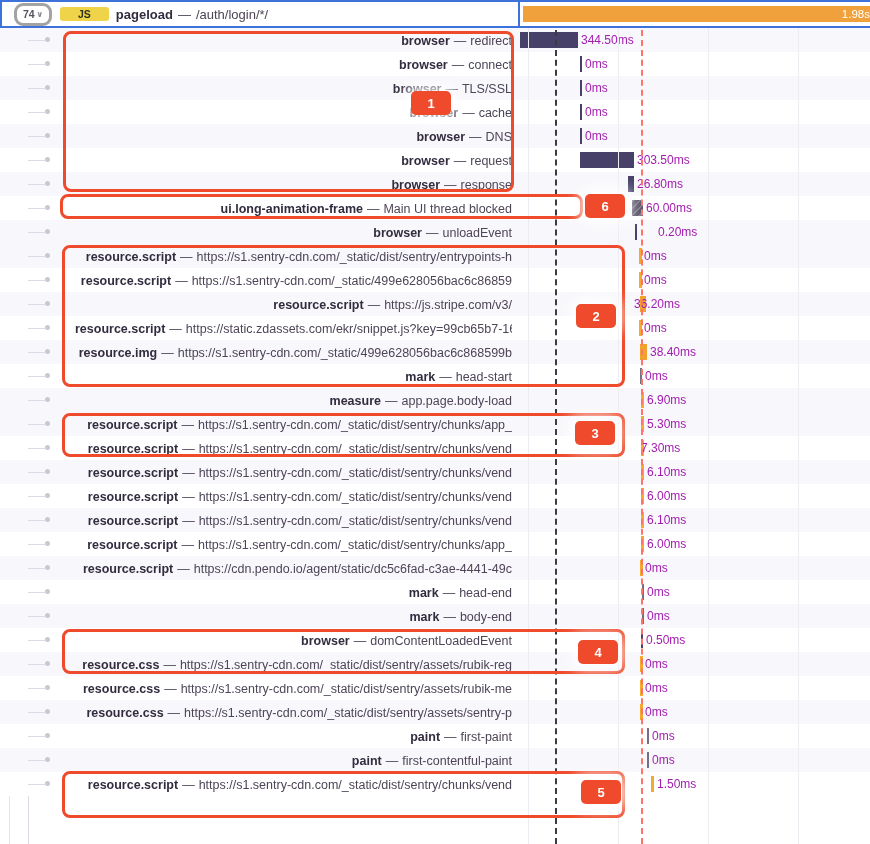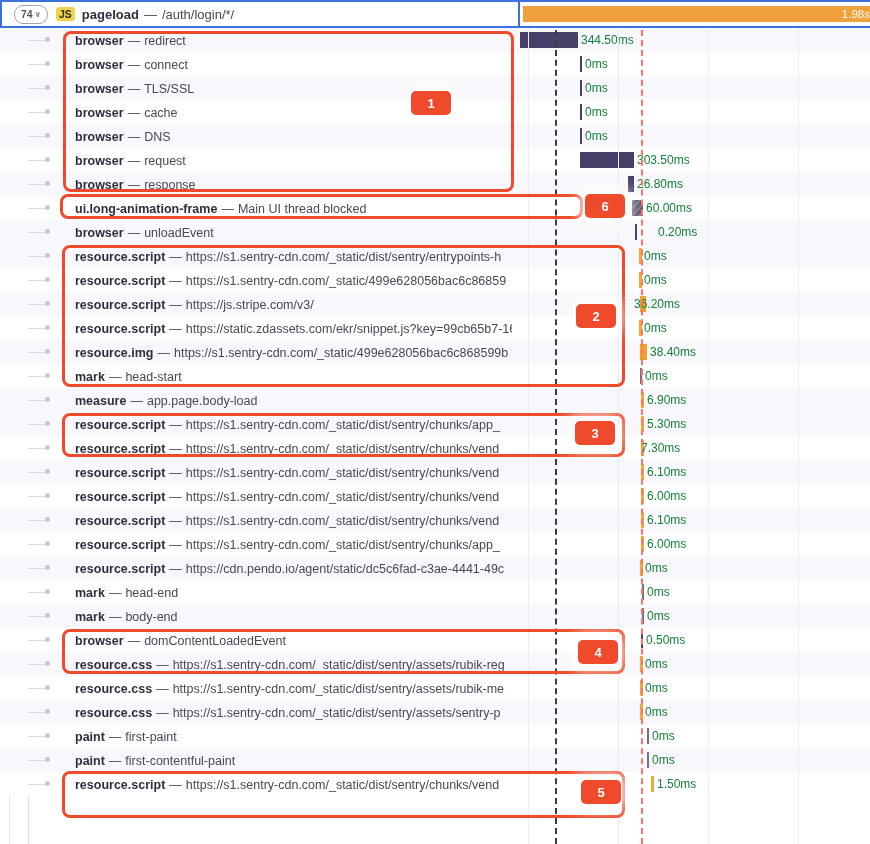--- a/index.html
+++ b/index.html
@@ -15,53 +15,53 @@
   .marker{position:absolute;top:0;bottom:0;}
   .marker.black{width:0;border-left:2px dashed #3c3b44;}
   .marker.red{width:0;border-left:2px dashed #ff7468;}
   
   .header{position:absolute;left:0;top:0;width:870px;height:28px;background:#fff;
           border-top:2px solid #3d72db;border-bottom:2px solid #3d72db;border-left:2px solid #3d72db;
           box-sizing:border-box;z-index:4;}
   .header-name{position:absolute;left:0;top:0;width:518px;height:100%;display:flex;align-items:center;
           border-right:2px solid #3d72db;box-sizing:border-box;background:#fff;}
   .expander{display:inline-flex;align-items:center;justify-content:center;gap:2px;margin-left:12px;
-          min-width:32px;height:17px;border:1px solid #a3a3a3;border-radius:9px;background:#fff;
+          min-width:32px;height:17px;border:3px solid #a3a3a3;border-radius:9px;background:#fff;
           font-size:10.5px;font-weight:bold;color:#57515f;cursor:pointer;}
   .chev{font-size:8px;color:#857f90;}
   .js-badge{display:inline-block;margin-left:8px;background:#efd348;color:#30301f;font-weight:bold;
-          font-size:10.5px;padding:2px 3px;border-radius:3px;line-height:1;}
+          font-size:10.5px;padding:2px 18px;border-radius:3px;line-height:1;}
   .op{font-weight:bold;font-size:13px;margin-left:7px;color:#332c3f;}
   .sep{margin:0 5px;color:#4d4557;font-size:13px;}
   .hdesc{font-size:13px;color:#4d4557;}
   .header-canvas{position:absolute;left:518px;top:0;width:352px;height:100%;}
   .header-bar{position:absolute;left:3px;right:0;top:4px;bottom:4px;background:#f1a13b;
           display:flex;align-items:center;justify-content:flex-end;}
   .header-bar span{color:#fff;font-size:11.5px;padding-right:2px;}
   
-  .rows{position:absolute;left:0;top:28px;width:870px;z-index:1;}
+  .rows{position:absolute;left:0;top:28px;width:870px;z-index:1;text-align:right;}
   .row{position:relative;height:24px;background:#fff;}
   .row.alt{background:#f8f7fb;}
   .row-name{position:absolute;left:0;top:0;width:512px;height:24px;line-height:24px;
           padding-left:75px;box-sizing:border-box;white-space:nowrap;overflow:hidden;}
   .row-name .pfx{font-weight:bold;font-size:12.5px;color:#332c3f;}
   .row-name .rsep{font-size:12.5px;color:#4d4557;margin:0 4px;}
   .row-name .rdesc{font-size:12.5px;color:#4d4557;}
   .conn{position:absolute;left:28px;top:11.5px;width:17px;height:1px;background:#ded9e5;}
   .dot{position:absolute;left:45px;top:9px;width:5px;height:5px;border-radius:50%;background:#ccc7d5;}
   .row-canvas{position:absolute;left:518px;top:0;width:352px;height:24px;}
   .bar{position:absolute;top:4px;height:16px;z-index:3;}
   .bar.navy-bar{background:#474169;}
   .bar.navy-tick{background:#474169;width:2px;}
   .bar.amber-bar{background:#f0a32a;}
   .bar.amber-tick{background:#f3aa2e;width:3px;}
   .bar.gray-tick{background:#74707f;width:2px;}
   .bar.dark-bar{background:#575166;
      background-image:repeating-linear-gradient(135deg,rgba(255,255,255,.22) 0 2px,transparent 2px 5px);}
-  .dur{position:absolute;top:0;height:24px;line-height:24px;font-size:12px;color:#15803d;z-index:3;white-space:nowrap;}
+  .dur{position:absolute;top:0;height:24px;line-height:24px;font-size:12px;color:#a21caf;z-index:3;white-space:nowrap;}
   
   .annot-layer{position:absolute;inset:0;z-index:10;pointer-events:none;}
   .abox{position:absolute;border:3px solid #ee4a2b;border-radius:8px;box-sizing:border-box;}
   .abadge{position:absolute;width:40px;height:24px;background:#ee4a2b;border-radius:5px;
           color:#fff;font-size:13px;font-weight:bold;display:flex;align-items:center;justify-content:center;
           box-shadow:0 0 14px 6px rgba(255,255,255,.85);}
 </style>
 </head>
 <body>
 

